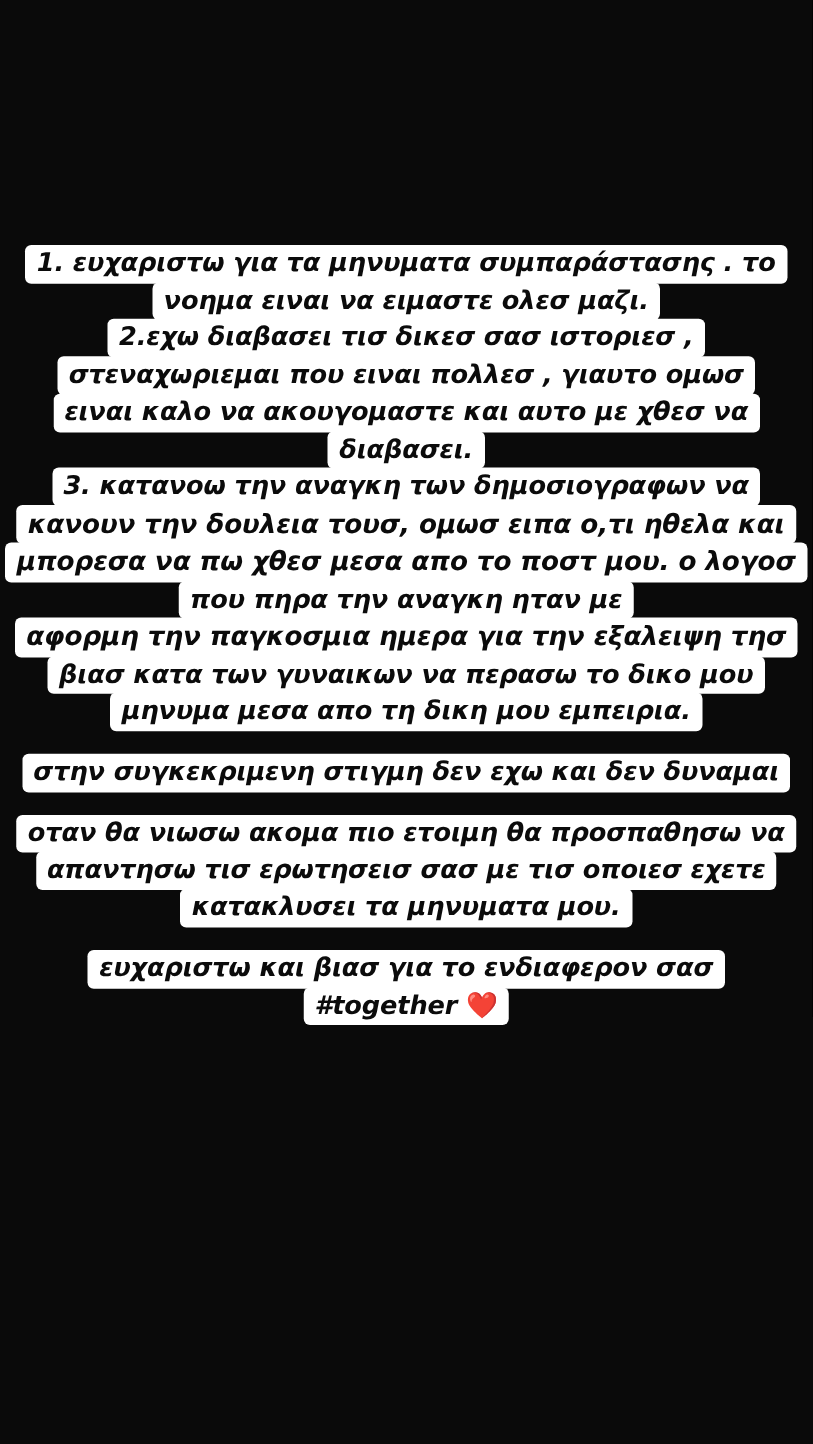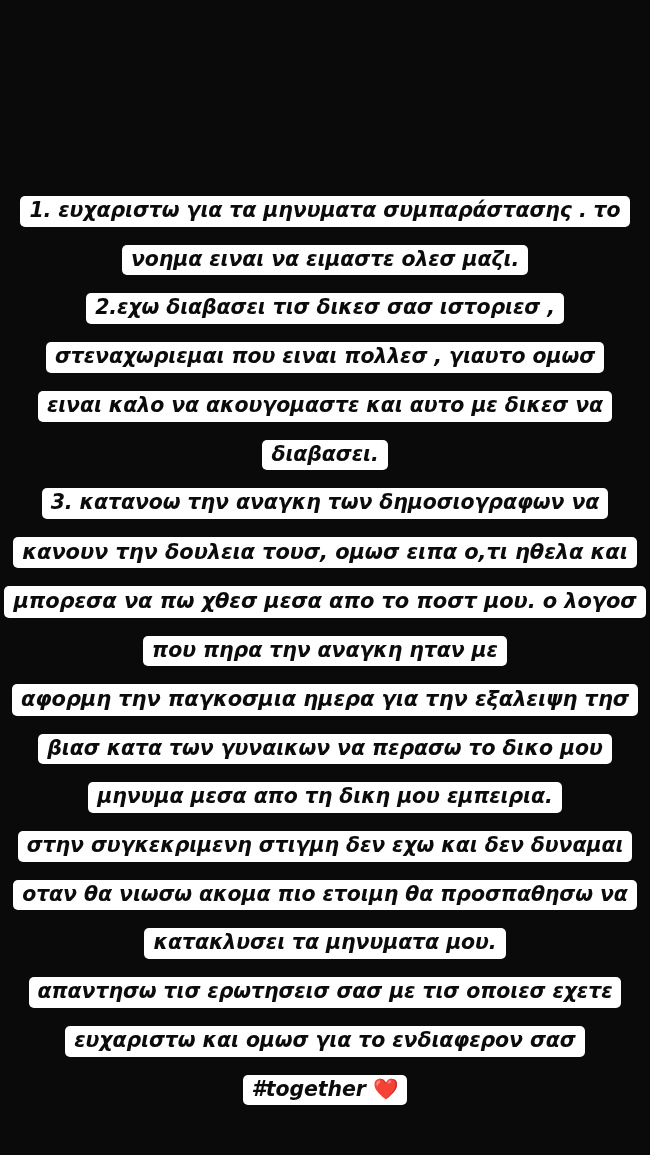--- a/index.html
+++ b/index.html
@@ -28,21 +28,20 @@
     width: 650px;
     display: flex;
     flex-direction: column;
     align-items: center;
   }
   .block {
     width: 100%;
     display: flex;
     flex-direction: column;
     align-items: center;
-    gap: 19px;
   }
   .block + .block {
     margin-top: 18px;
   }
   .line {
     display: inline-block;
     background: #ffffff;
     color: #0b0b0b;
     font-family: "DejaVu Sans", sans-serif;
     font-weight: bold;
@@ -75,40 +74,40 @@
 <body>
 
 <div class="story">
   <div class="text-stack">
 
     <div class="block">
       <span class="line">1. ευχαριστω για τα μηνυματα συμπαράστασης . το</span>
       <span class="line">νοημα ειναι να ειμαστε ολεσ μαζι.</span>
       <span class="line">2.εχω διαβασει τισ δικεσ σασ ιστοριεσ ,</span>
       <span class="line">στεναχωριεμαι που ειναι πολλεσ , γιαυτο ομωσ</span>
-      <span class="line">ειναι καλο να ακουγομαστε και αυτο με δικεσ να</span>
+      <span class="line">ειναι καλο να ακουγομαστε και αυτο με χθεσ να</span>
       <span class="line">διαβασει.</span>
       <span class="line">3. κατανοω την αναγκη των δημοσιογραφων να</span>
       <span class="line small">κανουν την δουλεια τουσ, ομωσ ειπα ο,τι ηθελα και</span>
       <span class="line small">μπορεσα να πω χθεσ μεσα απο το ποστ μου. ο λογοσ</span>
       <span class="line">που πηρα την αναγκη ηταν με</span>
       <span class="line small">αφορμη την παγκοσμια ημερα για την εξαλειψη τησ</span>
       <span class="line">βιασ κατα των γυναικων να περασω το δικο μου</span>
       <span class="line">μηνυμα μεσα απο τη δικη μου εμπειρια.</span>
     </div>
 
     <div class="block">
       <span class="line">στην συγκεκριμενη στιγμη δεν εχω και δεν δυναμαι</span>
     </div>
 
     <div class="block">
       <span class="line">οταν θα νιωσω ακομα πιο ετοιμη θα προσπαθησω να</span>
+      <span class="line">απαντησω τισ ερωτησεισ σασ με τισ οποιεσ εχετε</span>
       <span class="line">κατακλυσει τα μηνυματα μου.</span>
-      <span class="line">απαντησω τισ ερωτησεισ σασ με τισ οποιεσ εχετε</span>
     </div>
 
     <div class="block">
-      <span class="line">ευχαριστω και ομωσ για το ενδιαφερον σασ</span>
+      <span class="line">ευχαριστω και βιασ για το ενδιαφερον σασ</span>
       <span class="line"><span class="hash">#together</span> <span class="heart">❤️</span></span>
     </div>
 
   </div>
 </div>
 
 </body></html>

